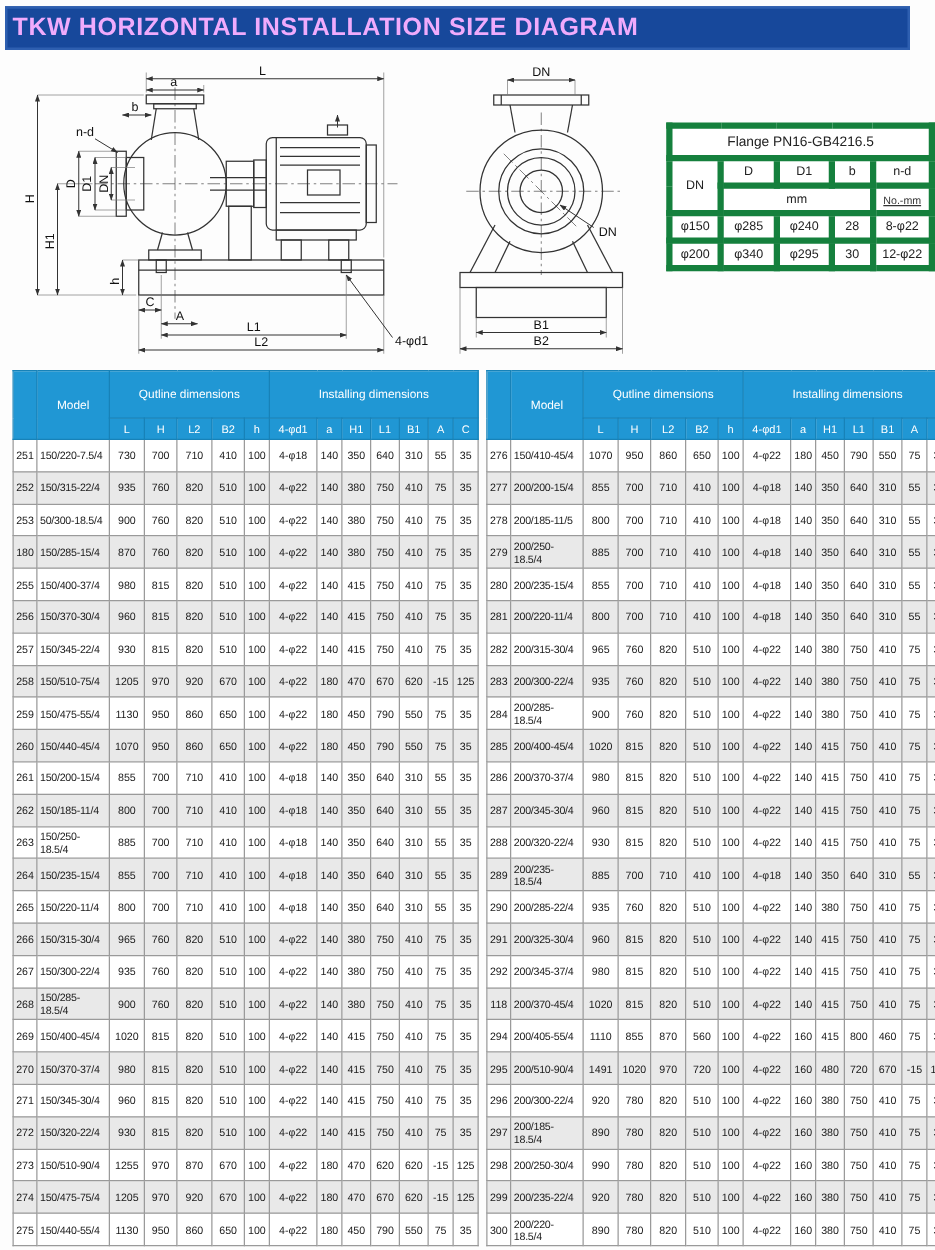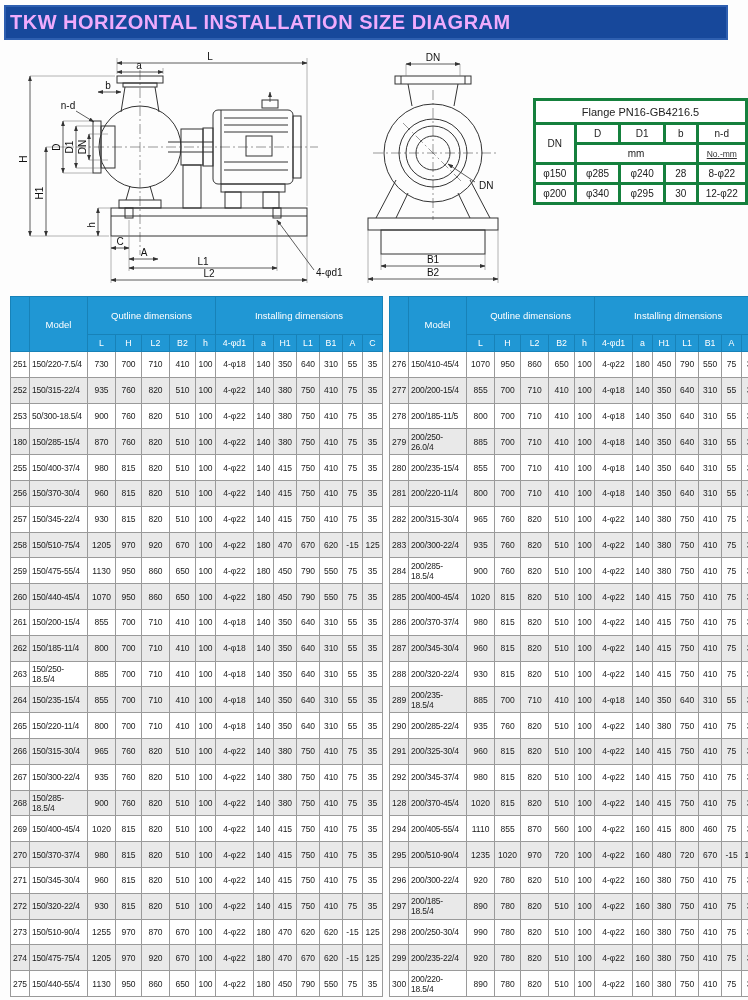--- a/index.html
+++ b/index.html
@@ -14,21 +14,21 @@
   .svg-front{position:absolute;left:348px;top:2px;}
   .dr{stroke:#333;stroke-width:1;fill:none;}
   .cl{stroke:#555;stroke-width:0.6;fill:none;stroke-dasharray:10 3 2 3;}
   .dim{stroke:#333;stroke-width:0.8;fill:none;}
   .ext{stroke:#777;stroke-width:0.55;fill:none;}
   .lbl{font-size:10px;fill:#111;}
 
   
   .flange-wrap{position:absolute;left:533px;top:50px;}
   .flange{border-collapse:collapse;font-size:10px;color:#222;background:#fff;}
-  .flange td{border:3px solid #15803d;text-align:center;padding:1px 3px;height:15px;}
+  .flange td{border:5px solid #15803d;text-align:center;padding:1px 3px;height:15px;}
   .flange .ftitle{font-size:11px;height:19px;}
   .f-dn{width:36px;} .f-d{width:42px;} .f-d1{width:42px;} .f-b{width:30px;} .f-nd{width:52px;}
   .f-unit2{font-size:8.5px;color:#333;text-decoration:underline;}
 
   
   .tables{position:absolute;left:10px;top:296px;width:732px;display:flex;gap:6px;}
   table.half{border-collapse:collapse;table-layout:fixed;width:363px;font-size:8.5px;background:#fff;}
   table.half th{background:#2097D4;color:#fff;font-weight:normal;border:1px solid #1782B8;padding:0;}
   th.grp{height:37px;font-size:9.5px;}
   tr.sub th{height:16px;font-size:8.8px;}
@@ -758,21 +758,21 @@
           <td>4-φ18</td>
           <td>140</td>
           <td>350</td>
           <td>640</td>
           <td>310</td>
           <td>55</td>
           <td>35</td>
         </tr>
         <tr class="alt">
           <td>279</td>
-          <td class="model">200/250-26.0/4</td>
+          <td class="model">200/250-18.5/4</td>
           <td>885</td>
           <td>700</td>
           <td>710</td>
           <td>410</td>
           <td>100</td>
           <td>4-φ18</td>
           <td>140</td>
           <td>350</td>
           <td>640</td>
           <td>310</td>
@@ -981,21 +981,21 @@
           <td>100</td>
           <td>4-φ22</td>
           <td>140</td>
           <td>415</td>
           <td>750</td>
           <td>410</td>
           <td>75</td>
           <td>35</td>
         </tr>
         <tr class="alt">
-          <td>128</td>
+          <td>118</td>
           <td class="model">200/370-45/4</td>
           <td>1020</td>
           <td>815</td>
           <td>820</td>
           <td>510</td>
           <td>100</td>
           <td>4-φ22</td>
           <td>140</td>
           <td>415</td>
           <td>750</td>
@@ -1015,21 +1015,21 @@
           <td>160</td>
           <td>415</td>
           <td>800</td>
           <td>460</td>
           <td>75</td>
           <td>35</td>
         </tr>
         <tr class="alt">
           <td>295</td>
           <td class="model">200/510-90/4</td>
-          <td>1235</td>
+          <td>1491</td>
           <td>1020</td>
           <td>970</td>
           <td>720</td>
           <td>100</td>
           <td>4-φ22</td>
           <td>160</td>
           <td>480</td>
           <td>720</td>
           <td>670</td>
           <td>-15</td>

